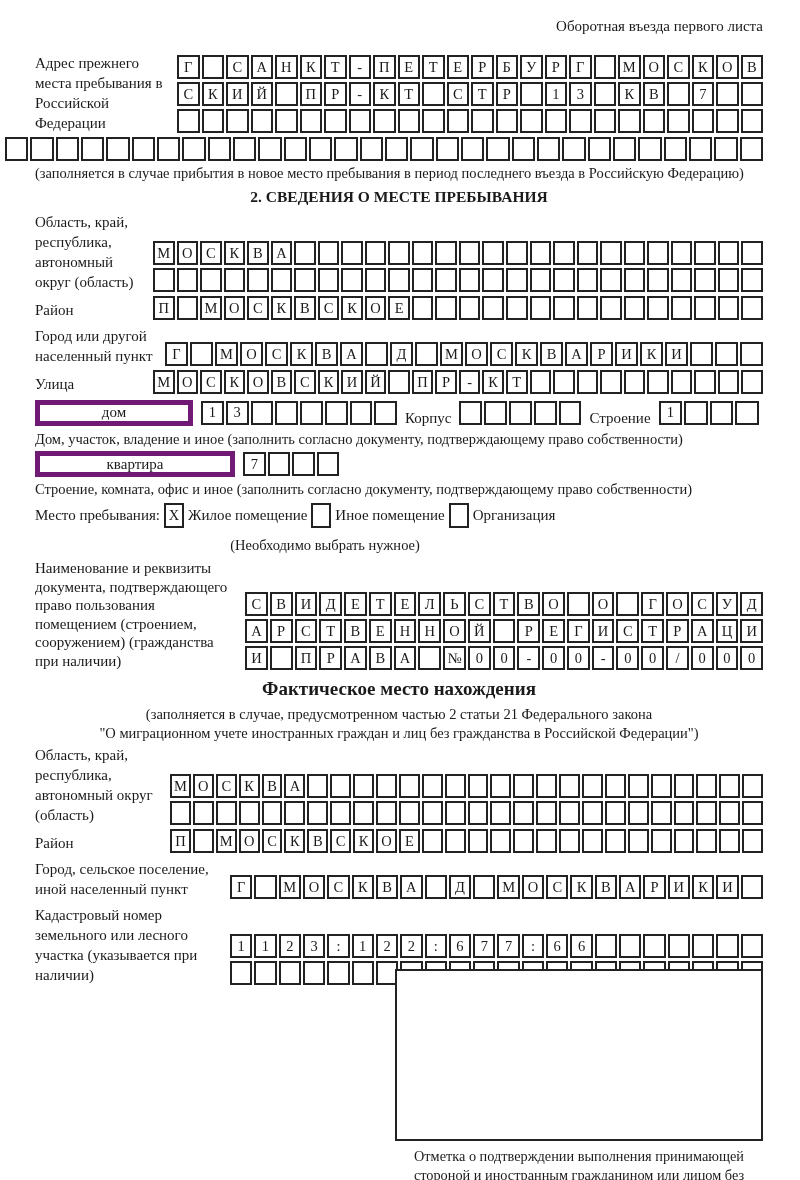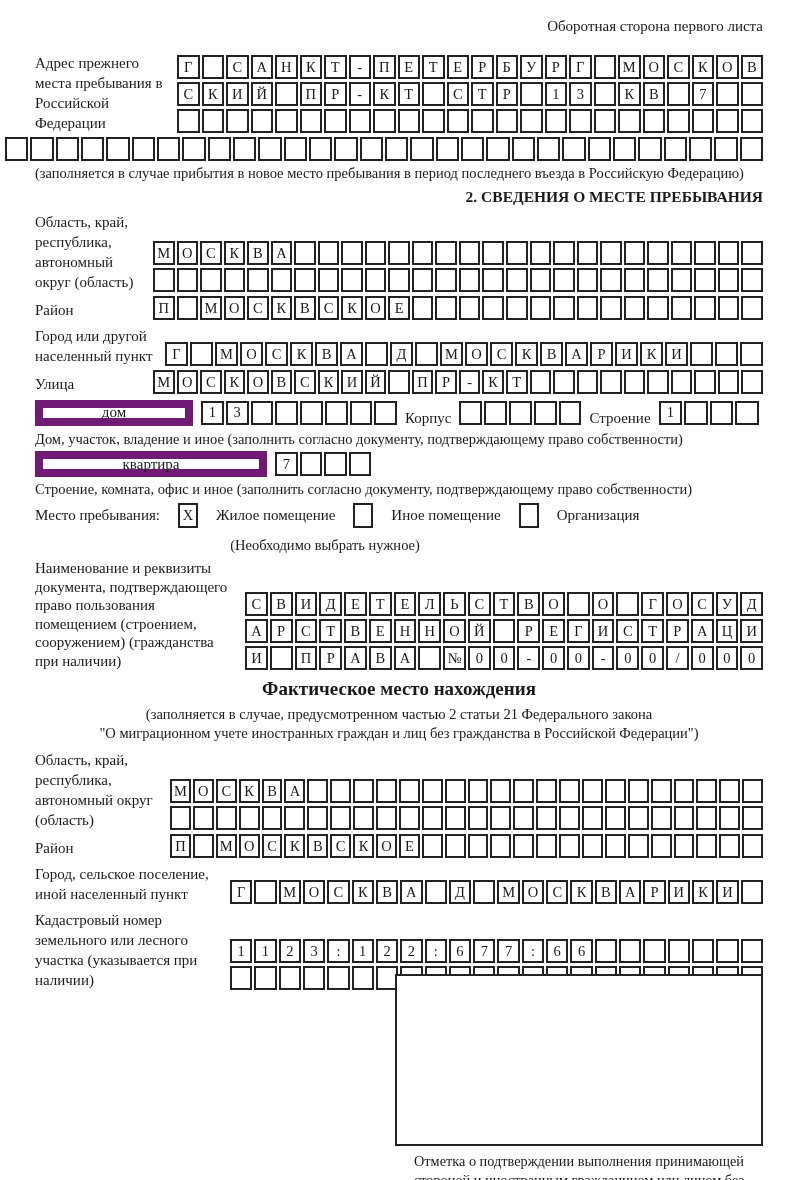--- a/index.html
+++ b/index.html
@@ -21,55 +21,55 @@
   .cells-col { flex: 1; display: flex; flex-direction: column; gap: 3px; }
   .cell-row { display: flex; gap: 2px; width: 100%; }
   .cell {
     flex: 1; height: 24px; border: 2px solid #222222; background: #fff;
     display: flex; align-items: center; justify-content: center;
     font-size: 14.5px; line-height: 1; overflow: hidden;
   }
   .full-row { margin: 3px 0 0 -30px; width: 758px; }
   .note { font-size: 14.5px; line-height: 19px; margin: 3px 0 2px; }
   .center { text-align: left; }
-  .section-title { text-align: right; font-weight: bold; font-size: 15.5px; margin: 5px 0 4px; }
+  .section-title { text-align: center; font-weight: bold; font-size: 15.5px; margin: 5px 0 4px; }
 
   .house-row { display: flex; align-items: center; gap: 8px; margin: 2px 0 2px; }
   .label-box {
-    border: 8px solid #701a75; height: 26px; flex-shrink: 0;
+    border: 5px solid #701a75; height: 26px; flex-shrink: 0;
     display: flex; align-items: center; justify-content: center;
   }
-  .lb-dom { width: 158px; } .lb-kv { width: 232px; }
+  .lb-dom { width: 158px; } .lb-kv { width: 200px; }
   .cells-w196 { width: 196px; flex: none; } .cells-w122 { width: 122px; flex: none; }
   .cells-w100 { width: 100px; flex: none; } .cells-w96  { width: 96px;  flex: none; }
   .inline-label { white-space: nowrap; margin-top: 12px; }
 
-  .stay-row { display: flex; align-items: center; gap: 18px; margin: 4px 0 8px; }
+  .stay-row { display: flex; align-items: center; gap: 4px; margin: 4px 0 8px; }
   .checkbox {
     width: 20px; height: 25px; border: 2px solid #222222; flex-shrink: 0;
     display: flex; align-items: center; justify-content: center; font-size: 14.5px;
   }
   .stay-note { margin: 1px 0 2px 130px; width: 320px; text-align: center; }
 
   .doc-block .label { line-height: 18.5px; }
 
   .actual-title { text-align: center; font-weight: bold; font-size: 19px; margin: 8px 0 5px; }
   .actual-note { text-align: center; font-size: 14.5px; line-height: 19px; }
-  .actual-note-wrap { margin-bottom: 5px; }
+  .actual-note-wrap { }
 
   .stamp-area { width: 368px; margin-left: auto; margin-top: -20px; position: relative; }
   .stamp-box { height: 172px; border: 2px solid #222222; background: #fff; }
   .stamp-caption { margin-top: 6px; text-align: center; font-size: 14.3px; line-height: 19px; }
 </style>
 </head>
 <body>
 
 <div class="page">
 
-  <div class="page-header">Оборотная сторона первого листа</div>
+  <div class="page-header">Оборотная въезда первого листа</div>
 
   <div class="field-block">
     <div class="label w142">Адрес прежнего места пребывания в Российской Федерации</div>
     <div class="cells-col">
       <div class="cell-row">
           <span class="cell">Г</span>
           <span class="cell"></span>
           <span class="cell">С</span>
           <span class="cell">А</span>
           <span class="cell">Н</span>

